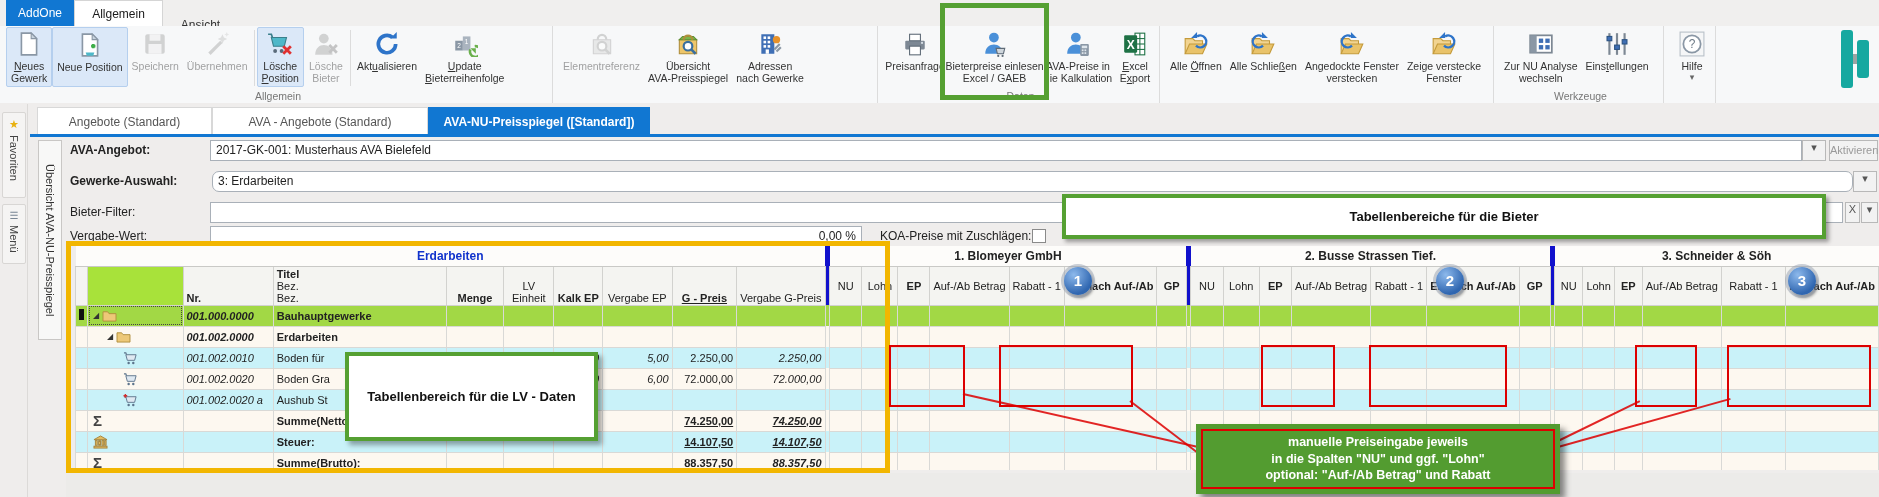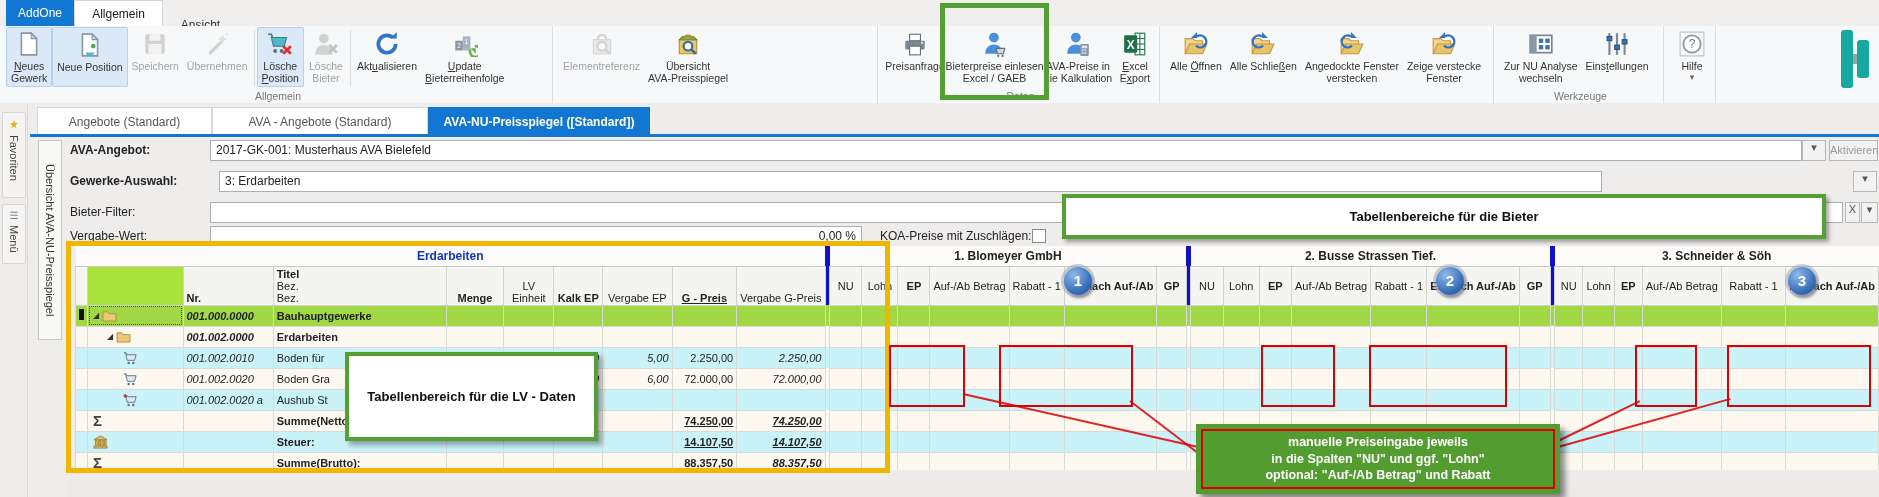--- a/index.html
+++ b/index.html
@@ -241,20 +241,42 @@
                   <path d="M8 8 c0-5 8-5 8 0" fill="none" stroke="#b08f3c" stroke-width="2"></path>
                   <circle cx="12" cy="14" r="4" fill="#fff" stroke="#3a6f9f" stroke-width="2"></circle>
                   <line x1="15" y1="17" x2="19" y2="21" stroke="#3a6f9f" stroke-width="2.4"></line>
                 </svg>
               </span>
               <span class="rb-label">
                 <span class="rb-line">Übersicht</span>
                 <span class="rb-line">AVA-Preisspiegel</span>
               </span>
             </div>
+            <div class="rb-btn">
+              <span class="icon">
+                <svg width="26" height="26" viewBox="0 0 24 24">
+                  <rect x="4" y="3" width="12" height="18" fill="#3f6fb5"></rect>
+                  <g fill="#fff">
+                    <rect x="6" y="5" width="2.4" height="2.4"></rect>
+                    <rect x="9.8" y="5" width="2.4" height="2.4"></rect>
+                    <rect x="6" y="9" width="2.4" height="2.4"></rect>
+                    <rect x="9.8" y="9" width="2.4" height="2.4"></rect>
+                    <rect x="6" y="13" width="2.4" height="2.4"></rect>
+                    <rect x="9.8" y="13" width="2.4" height="2.4"></rect>
+                    <rect x="8" y="17" width="3" height="4"></rect>
+                  </g>
+                  <circle cx="18" cy="8" r="3.4" fill="#e8922a"></circle>
+                  <path d="M16 17 l5 -5 M18 19 l4 -4" stroke="#8a97a5" stroke-width="2"></path>
+                </svg>
+              </span>
+              <span class="rb-label">
+                <span class="rb-line">Adressen</span>
+                <span class="rb-line">nach Gewerke</span>
+              </span>
+            </div>
           </div>
         </div>
         <div class="rb-group" style="left: 882px; width: 278px;">
           <div class="rb-buttons">
             <div class="rb-btn">
               <span class="icon">
                 <svg width="26" height="26" viewBox="0 0 24 24">
                   <rect x="3" y="9" width="18" height="8" rx="1" fill="#7d8894"></rect>
                   <rect x="7" y="3" width="10" height="6" fill="#fff" stroke="#5f6b77"></rect>
                   <rect x="7" y="14" width="10" height="8" fill="#fff" stroke="#5f6b77"></rect>
@@ -477,21 +499,21 @@
   </div>
 
   <div class="form-row" style="left:0;top:140px;width:1879px;">
     <span class="flabel bold">AVA-Angebot:</span>
     <div class="ffield" style="left:210px;width:1592px;"><span>2017-GK-001: Musterhaus AVA Bielefeld</span></div>
     <div class="fbtn" style="left:1802px;width:24px;">▾</div>
     <div class="fbtn disabledtxt" style="left:1829px;width:49px;line-height:19px;">Aktivieren</div>
   </div>
   <div class="form-row" style="left:0;top:171px;width:1879px;">
     <span class="flabel bold">Gewerke-Auswahl:</span>
-    <div class="ffield" style="left:219px;width:1383px;"><span>3: Erdarbeiten</span></div>
+    <div class="ffield" style="left:212px;width:1641px;border-radius:7px;"><span>3: Erdarbeiten</span></div>
     <div class="fbtn" style="left:1853px;width:24px;">▾</div>
   </div>
   <div class="form-row" style="left:0;top:202px;width:1879px;">
     <span class="flabel">Bieter-Filter:</span>
     <div class="ffield" style="left:210px;width:1633px;"><span></span></div>
     <div class="fbtn" style="left:1845px;width:15px;">X</div>
     <div class="fbtn" style="left:1861px;width:17px;">▾</div>
   </div>
   <div class="form-row" style="left:0;top:226px;width:1879px;">
     <span class="flabel">Vergabe-Wert:</span>

